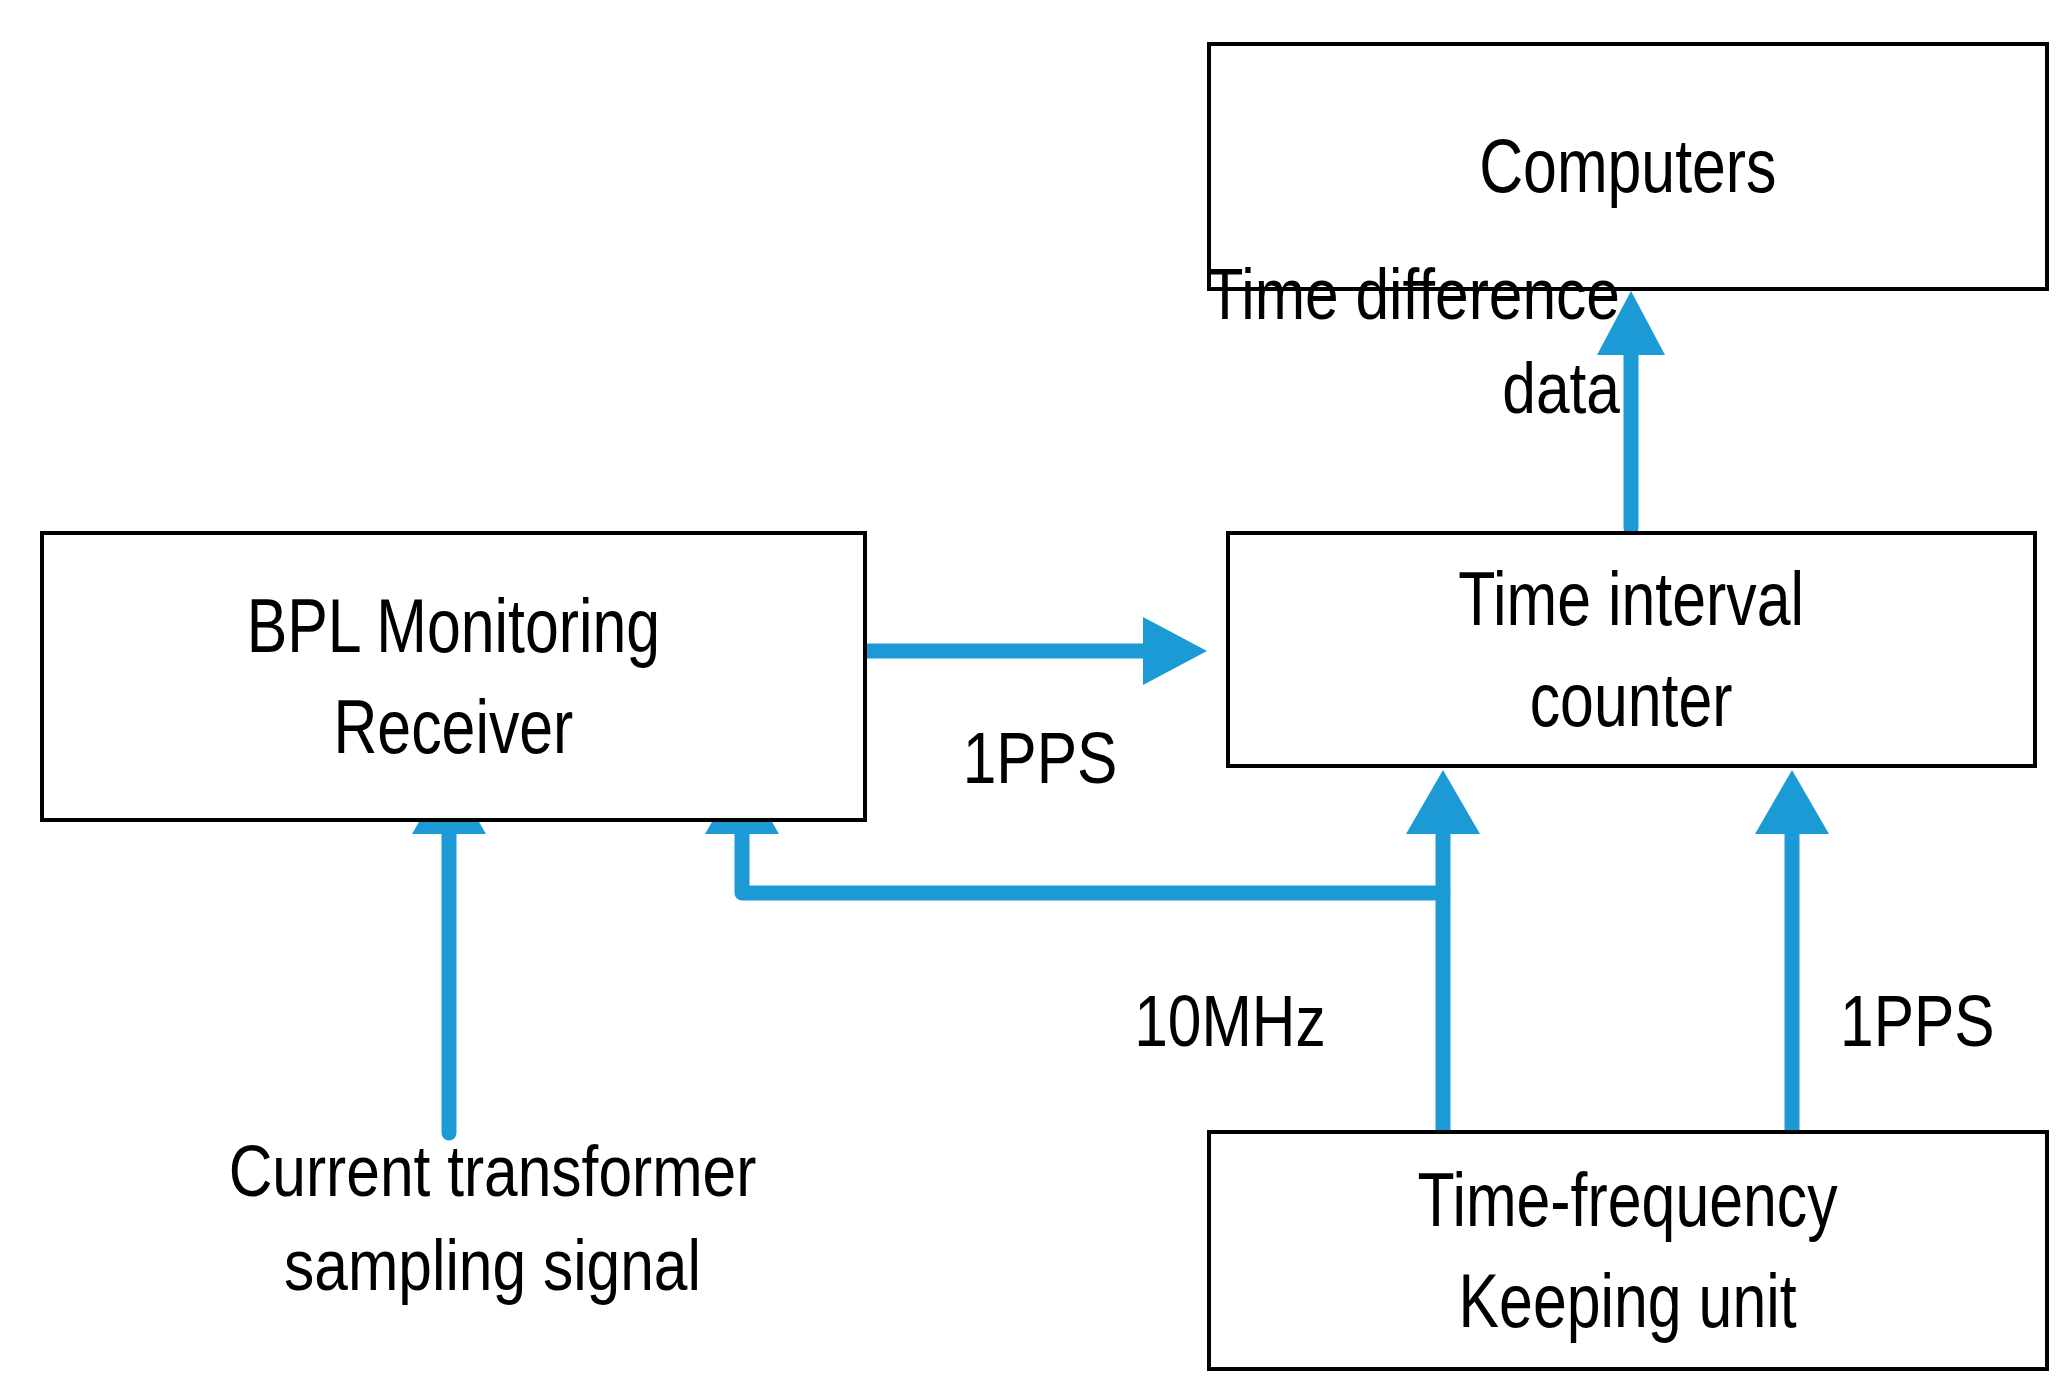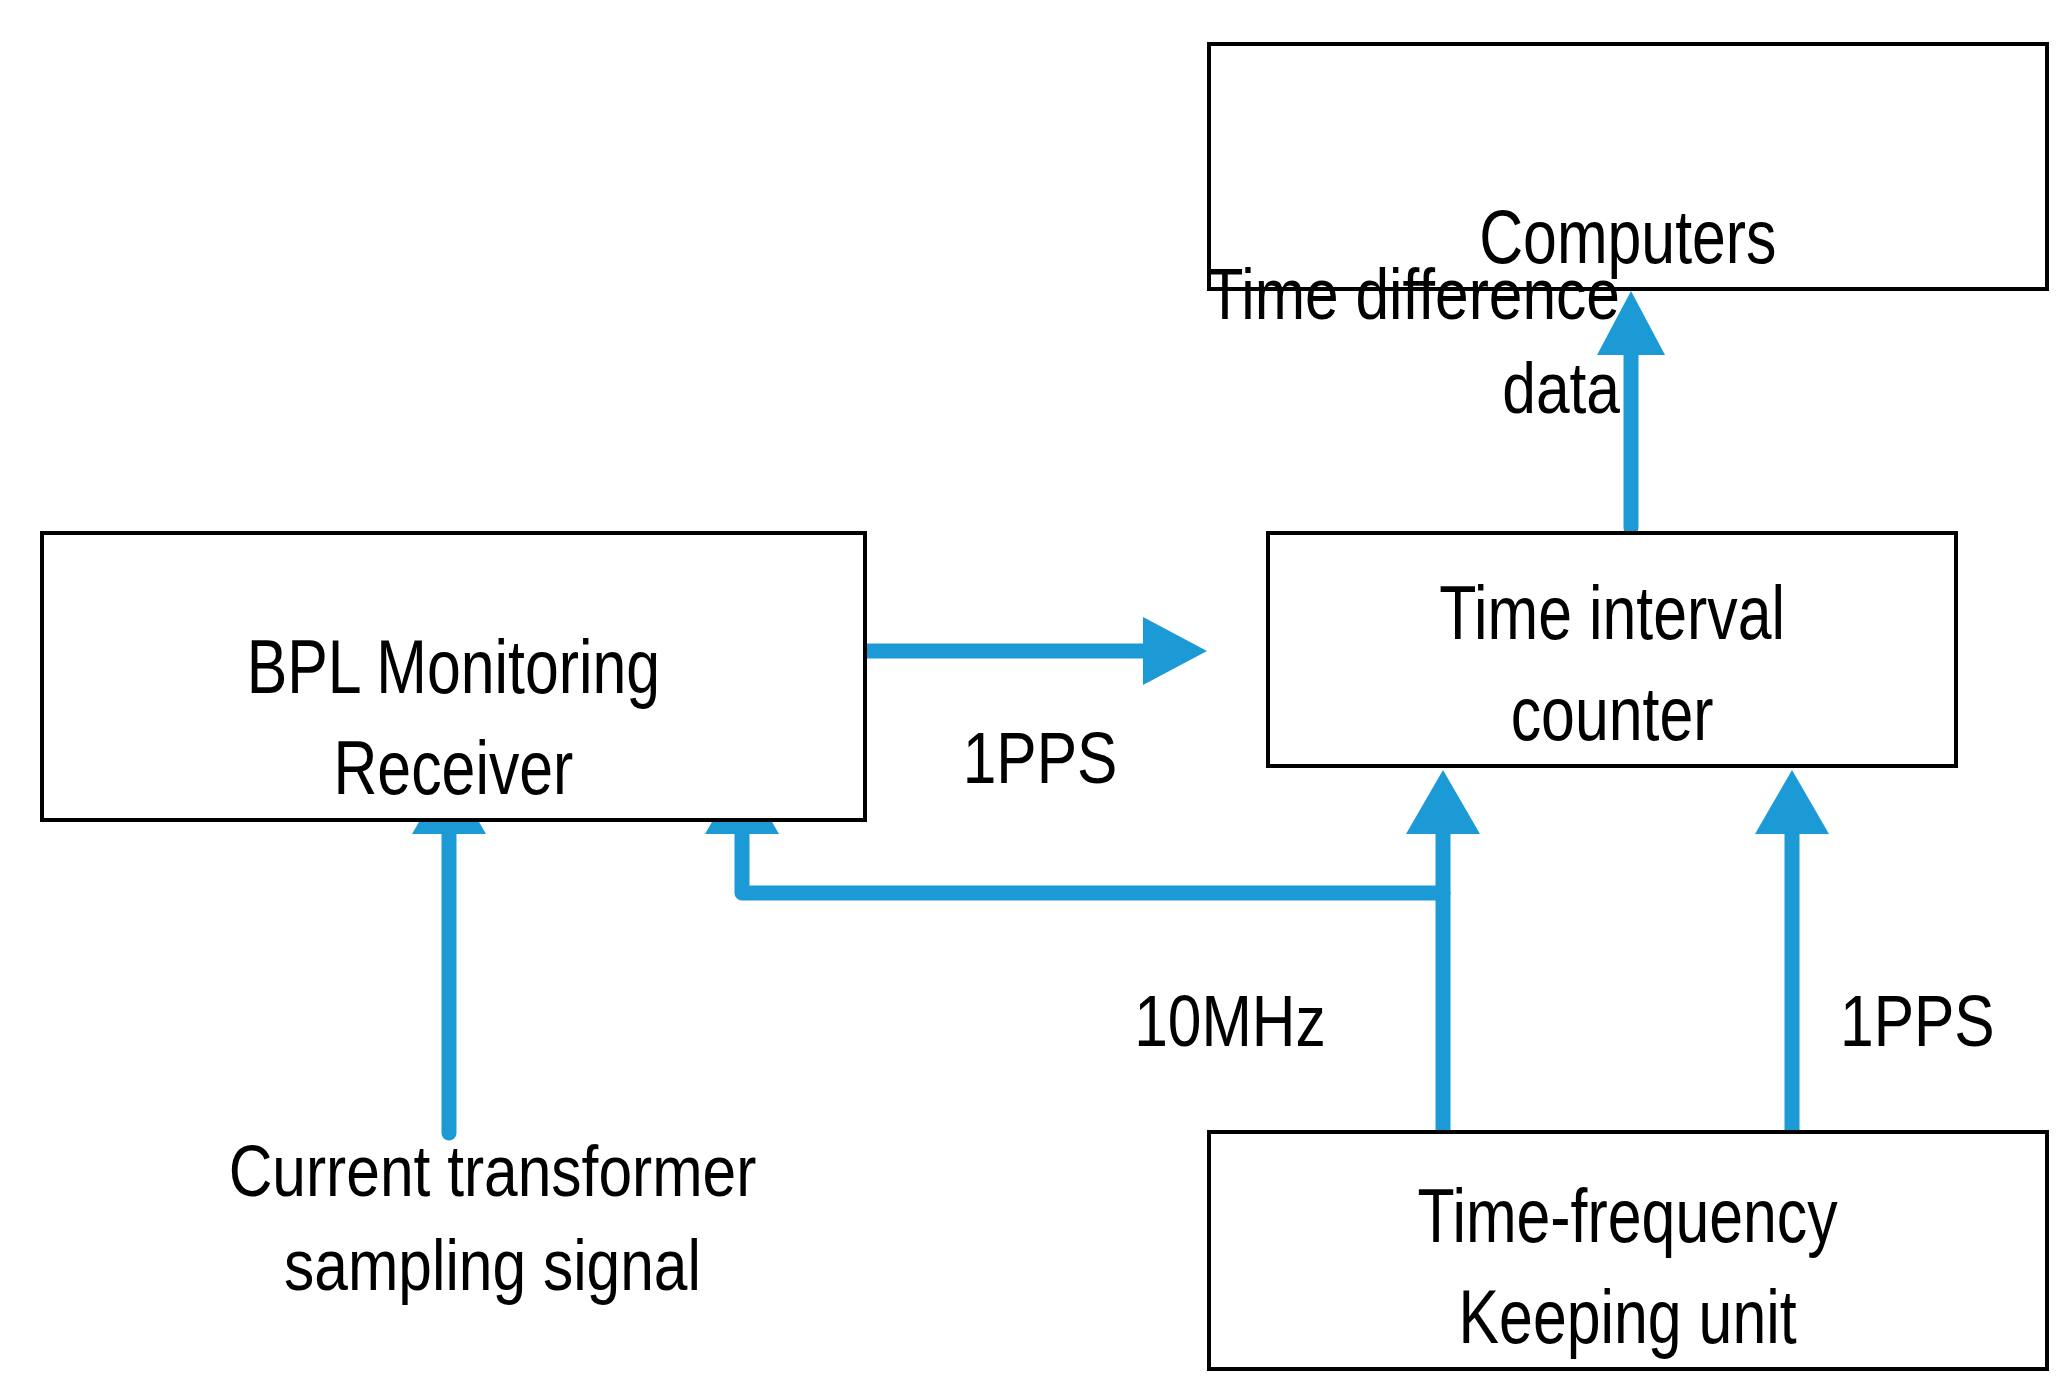--- a/index.html
+++ b/index.html
@@ -23,21 +23,21 @@
     top: 0;
     width: 2069px;
     height: 1388px;
   }
   .node-box {
     position: absolute;
     box-sizing: border-box;
     border: 4px solid #000000;
     background: #ffffff;
     display: flex;
-    align-items: flex-end;
+    align-items: center;
     justify-content: center;
     text-align: center;
   }
   .node-label {
     font-size: 76px;
     line-height: 1.32;
     color: #000000;
     font-stretch: condensed;
     transform: scaleX(0.80);
     transform-origin: center center;
@@ -53,21 +53,21 @@
     transform: scaleX(0.84);
     letter-spacing: 0px;
   }
   .edge-label.c { text-align: center; transform-origin: center center; }
   .edge-label.r { text-align: right; transform-origin: right center; }
   .edge-label.l { text-align: left; transform-origin: left center; }
 
   
   #box-computers   { left: 1207px; top: 42px;   width: 842px; height: 249px; }
   #box-bpl         { left: 40px;   top: 531px;  width: 827px; height: 291px; }
-  #box-counter     { left: 1266px; top: 531px;  width: 692px; height: 237px; }
+  #box-counter     { left: 1226px; top: 531px;  width: 811px; height: 237px; }
   #box-timefreq    { left: 1207px; top: 1130px; width: 842px; height: 241px; }
 
   
   #lbl-tdd    { left: 880px;  top: 248px;  width: 740px; }
   #lbl-pps1   { left: 880px;  top: 712px;  width: 320px; }
   #lbl-10mhz  { left: 1060px; top: 975px;  width: 340px; }
   #lbl-pps2   { left: 1840px; top: 975px;  width: 215px; }
   #lbl-ct     { left: 45px;   top: 1125px; width: 895px; }
 </style>
 </head>

